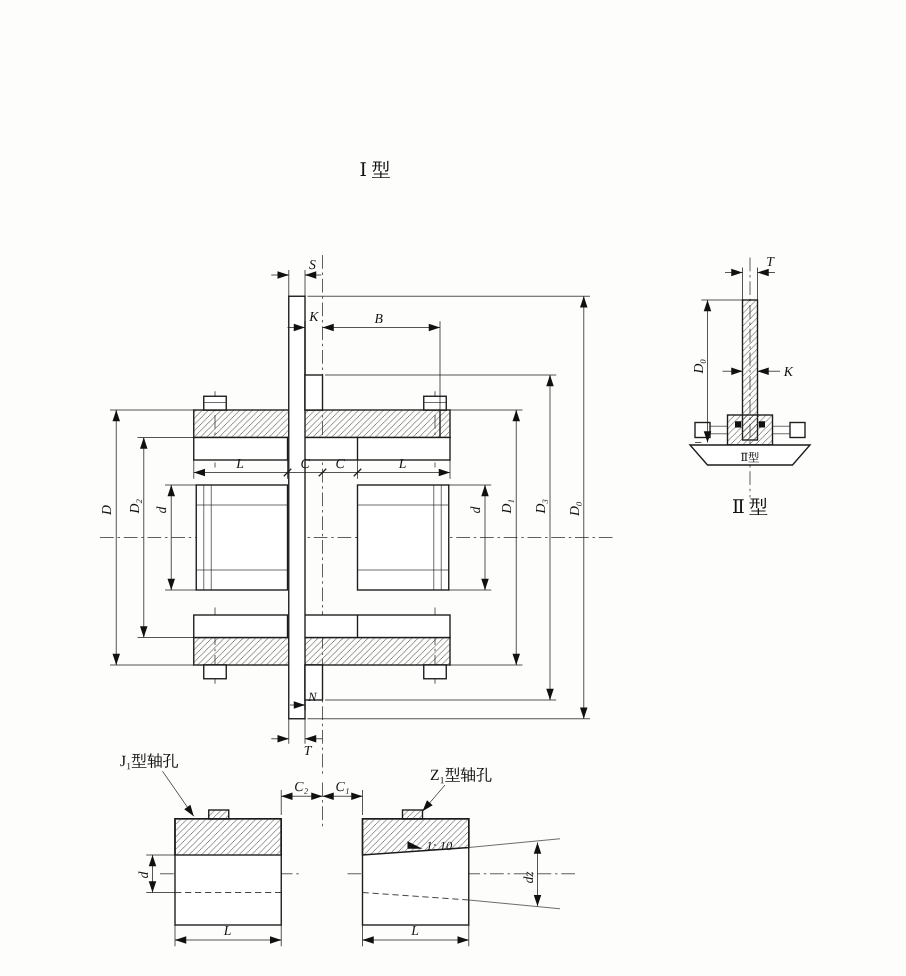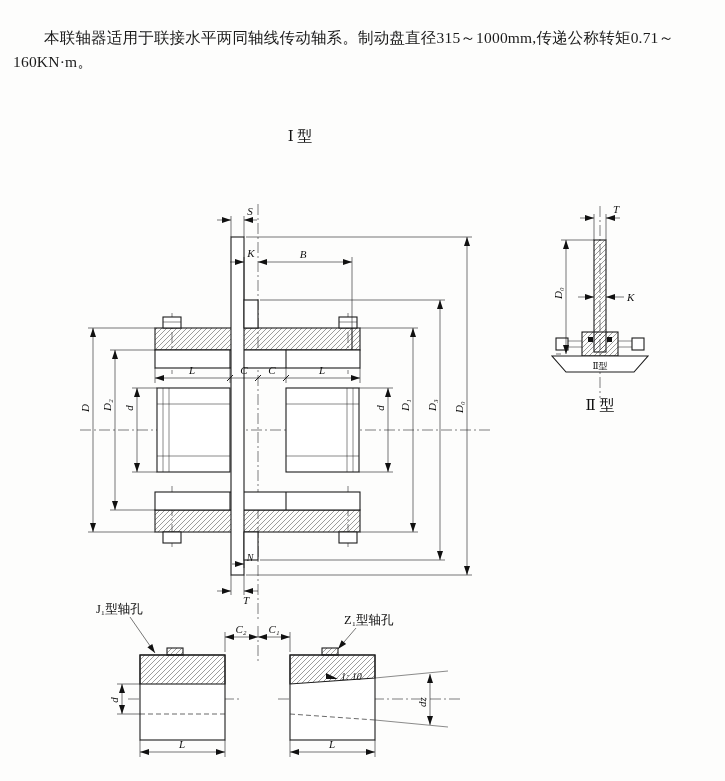--- a/index.html
+++ b/index.html
@@ -20,21 +20,20 @@
   .dl{font:italic 11px "Liberation Serif","DejaVu Serif",serif;}
   .dls{font:italic 10px "Liberation Serif","DejaVu Serif",serif;}
   .cjk{font:12.5px "Liberation Serif","DejaVu Serif",serif;}
   .ttl{font:15px "Liberation Serif","DejaVu Serif",serif;}
   .sm{font:9px "Liberation Serif","DejaVu Serif",serif;}
 </style>
 </head>
 <body>
 
 <div id="page">
-  <p id="intro">本联轴器适用于联接水平两同轴线传动轴系。制动盘直径315～1000mm,传递公称转矩0.71～160KN·m。</p>
 
   <svg width="725" height="781" viewBox="0 0 725 781">
     <defs>
       <pattern id="h" patternUnits="userSpaceOnUse" width="5" height="5">
         <path d="M0,5 L5,0" stroke="#3a3a3a" stroke-width="0.5"></path>
       </pattern>
       <marker id="ae" markerUnits="userSpaceOnUse" markerWidth="10" markerHeight="8" refX="9.5" refY="4" orient="auto">
         <path d="M0.5,1 L9.5,4 L0.5,7 Z" fill="#111"></path>
       </marker>
       <marker id="as" markerUnits="userSpaceOnUse" markerWidth="10" markerHeight="8" refX="0.5" refY="4" orient="auto">

